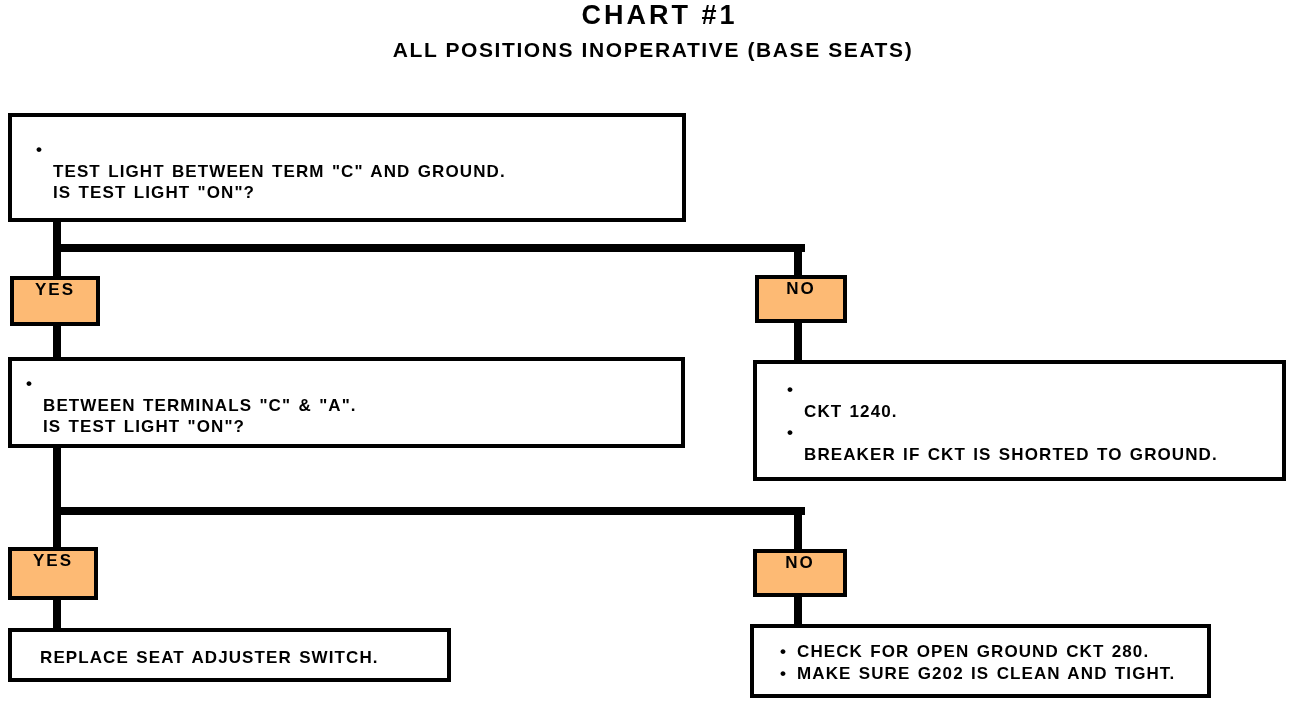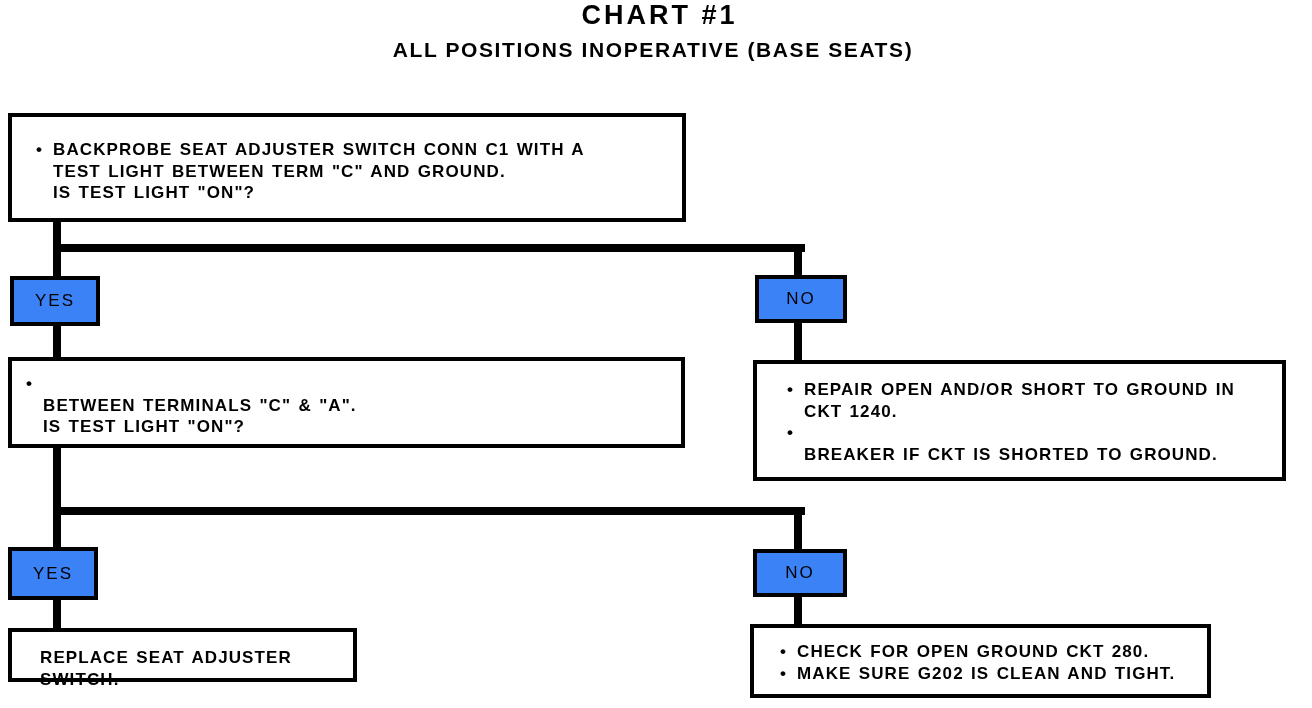--- a/index.html
+++ b/index.html
@@ -46,32 +46,32 @@
     word-spacing: 1.5px;
     line-height: 21.5px;
   }
   .bl { display: flex; }
   .bl .b { width: 17px; flex: none; }
   .cl { margin-left: 17px; }
 
   .box-a { left: 8px;   top: 113px; width: 678px; height: 109px; padding: 22px 10px 0 24px; }
   .box-b { left: 8px;   top: 357px; width: 677px; height: 91px;  padding: 12px 10px 0 14px; }
   .box-c { left: 753px; top: 360px; width: 533px; height: 121px; padding: 15px 8px 0 30px; }
-  .box-replace { left: 8px;   top: 628px; width: 349px; height: 54px; padding: 15px 8px 0 28px; }
+  .box-replace { left: 8px;   top: 628px; width: 443px; height: 54px; padding: 15px 8px 0 28px; }
   .box-final-right { left: 750px; top: 624px; width: 461px; height: 74px; padding: 13px 8px 0 26px; }
 
   .branch {
     position: absolute;
-    background: #3b82f6;
+    background: #fdba74;
     border: 4px solid #000;
     display: flex;
-    align-items: center;
+    align-items: flex-start;
     justify-content: center;
     font-size: 17px;
-    font-weight: normal;
+    font-weight: bold;
     letter-spacing: 2px;
   }
   .yes1 { left: 10px;  top: 276px; width: 90px; height: 50px; }
   .no1  { left: 755px; top: 275px; width: 92px; height: 48px; }
   .yes2 { left: 8px;   top: 547px; width: 90px; height: 53px; }
   .no2  { left: 753px; top: 549px; width: 94px; height: 48px; }
 
   
   .line { position: absolute; background: #000; }
   .v1 { left: 53px;  top: 222px; width: 8px;   height: 56px; }
@@ -91,21 +91,20 @@
 <div class="canvas">
 
   <div class="title-block">
     <div class="title-main">CHART #1</div>
     <div class="title-sub">ALL POSITIONS INOPERATIVE (BASE SEATS)</div>
   </div>
 
   <div class="node box-a">
     <div class="bl">
       <span class="b">•</span>
-      <span>BACKPROBE SEAT ADJUSTER SWITCH CONN C1 WITH A</span>
     </div>
     <div class="cl">TEST LIGHT BETWEEN TERM "C" AND GROUND.</div>
     <div class="cl">IS TEST LIGHT "ON"?</div>
   </div>
 
   <div class="line v1"></div>
   <div class="line h1"></div>
   <div class="line v2"></div>
 
   <div class="branch yes1">
@@ -122,21 +121,20 @@
     <div class="bl">
       <span class="b">•</span>
     </div>
     <div class="cl">BETWEEN TERMINALS "C" &amp; "A".</div>
     <div class="cl">IS TEST LIGHT "ON"?</div>
   </div>
 
   <div class="node box-c">
     <div class="bl">
       <span class="b">•</span>
-      <span>REPAIR OPEN AND/OR SHORT TO GROUND IN</span>
     </div>
     <div class="cl">CKT 1240.</div>
     <div class="bl">
       <span class="b">•</span>
     </div>
     <div class="cl">BREAKER IF CKT IS SHORTED TO GROUND.</div>
   </div>
 
   <div class="line v5"></div>
   <div class="line h2"></div>

